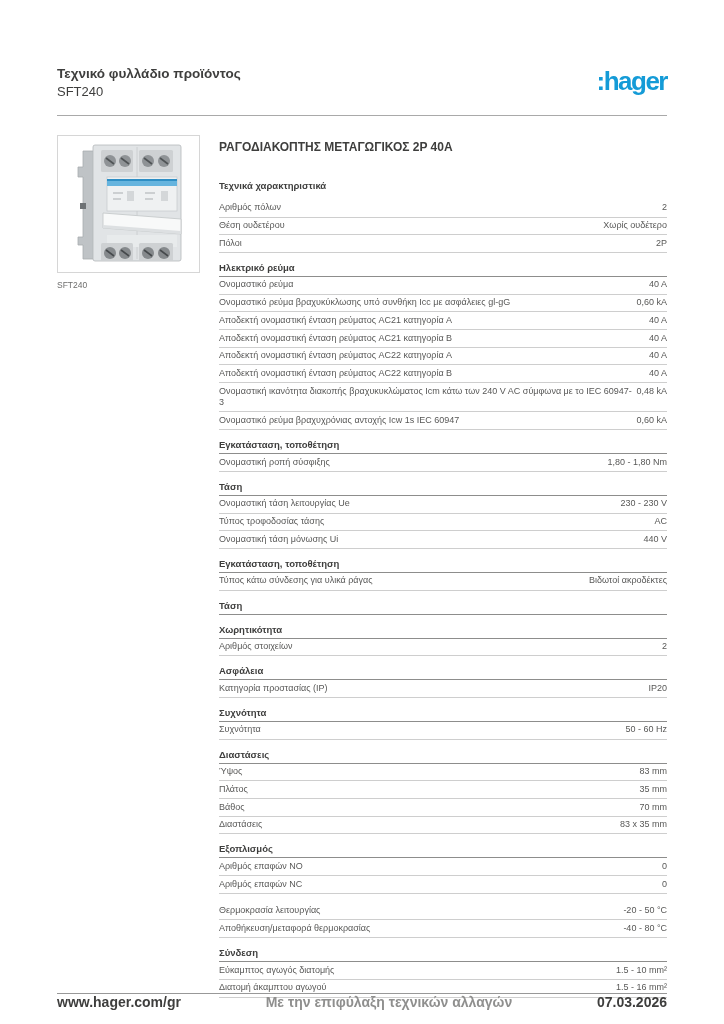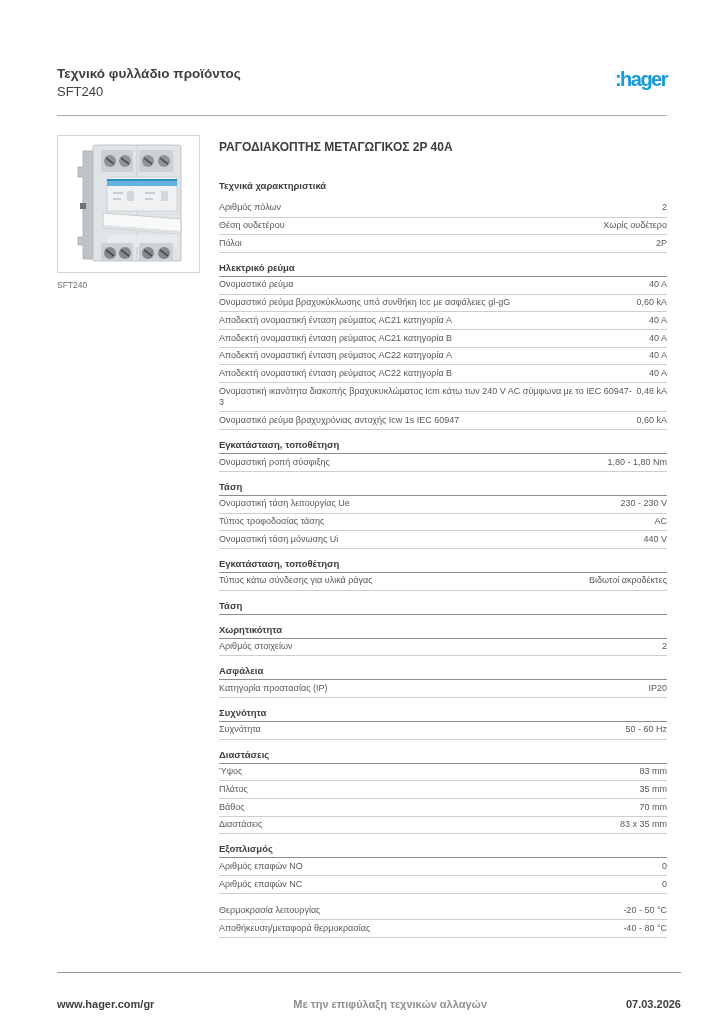--- a/index.html
+++ b/index.html
@@ -33,21 +33,21 @@
     font-weight: bold;
     color: #3e3e3d;
     line-height: 1.25;
   }
   .doc-code {
     font-size: 13px;
     color: #3e3e3d;
     margin-top: 1px;
   }
   .logo {
-    font-size: 20px;
+    font-size: 26px;
     font-weight: bold;
     letter-spacing: -1.5px;
     line-height: 0.9;
     margin-top: 4px;
   }
 
   
   .main {
     display: flex;
     margin-top: 19px;
@@ -111,28 +111,28 @@
     line-height: 1.3;
     color: #585857;
   }
   .spec-row .label { text-align: left; }
   .spec-row .value { text-align: right; white-space: nowrap; }
 
   
   .doc-footer {
     position: absolute;
     left: 57px;
-    right: 43px;
+    right: 57px;
     bottom: 14px;
     border-top: 1px solid #989898;
-    padding-top: 25px;
+    padding-top: 0;
     display: flex;
     justify-content: space-between;
     align-items: baseline;
-    font-size: 11px;
+    font-size: 14px;
   }
   .footer-left  { font-weight: bold; color: #3e3e3d; }
   .footer-center{ color: #8f8f8e; font-weight: bold; }
   .footer-right { font-weight: bold; color: #3e3e3d; }
 </style>
 </head>
 <body>
 
 <div class="page">
 
@@ -390,20 +390,34 @@
     <span class="value">-20 - 50 °C</span>
   </div>
 
   <div class="spec-row">
     <span class="label">Αποθήκευση/μεταφορά θερμοκρασίας</span>
     <span class="value">-40 - 80 °C</span>
   </div>
 </div>
   </div>
 
+  <div class="spec-section">
+    <h3 class="section-title">Σύνδεση</h3>
+    <div class="rows">
+  <div class="spec-row">
+    <span class="label">Εύκαμπτος αγωγός διατομής</span>
+    <span class="value">1.5 - 10 mm²</span>
+  </div>
+
+  <div class="spec-row">
+    <span class="label">Διατομή άκαμπτου αγωγού</span>
+    <span class="value">1.5 - 16 mm²</span>
+  </div>
+</div>
+  </div>
 </div>
     </div>
 
   </div>
 
   <div class="doc-footer">
     <span class="footer-left">www.hager.com/gr</span>
     <span class="footer-center">Με την επιφύλαξη τεχνικών αλλαγών</span>
     <span class="footer-right">07.03.2026</span>
   </div>

